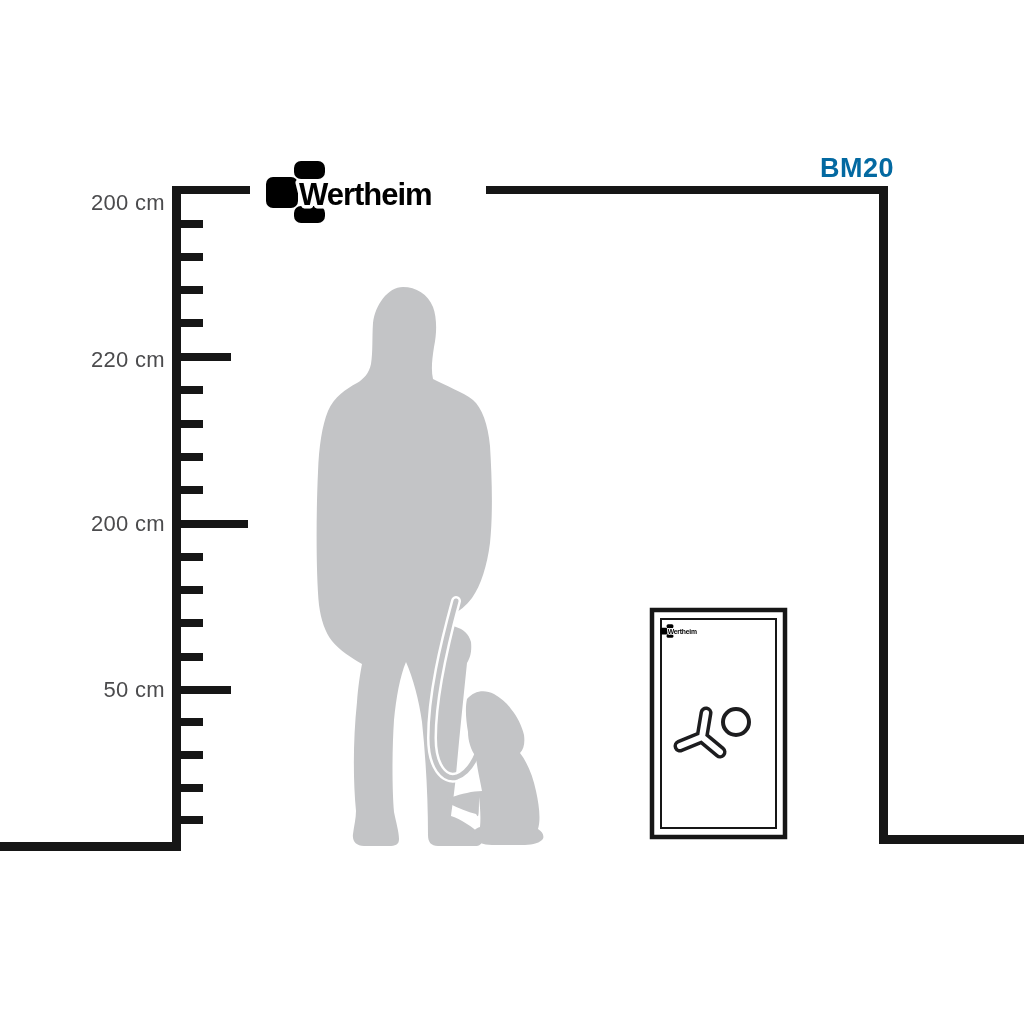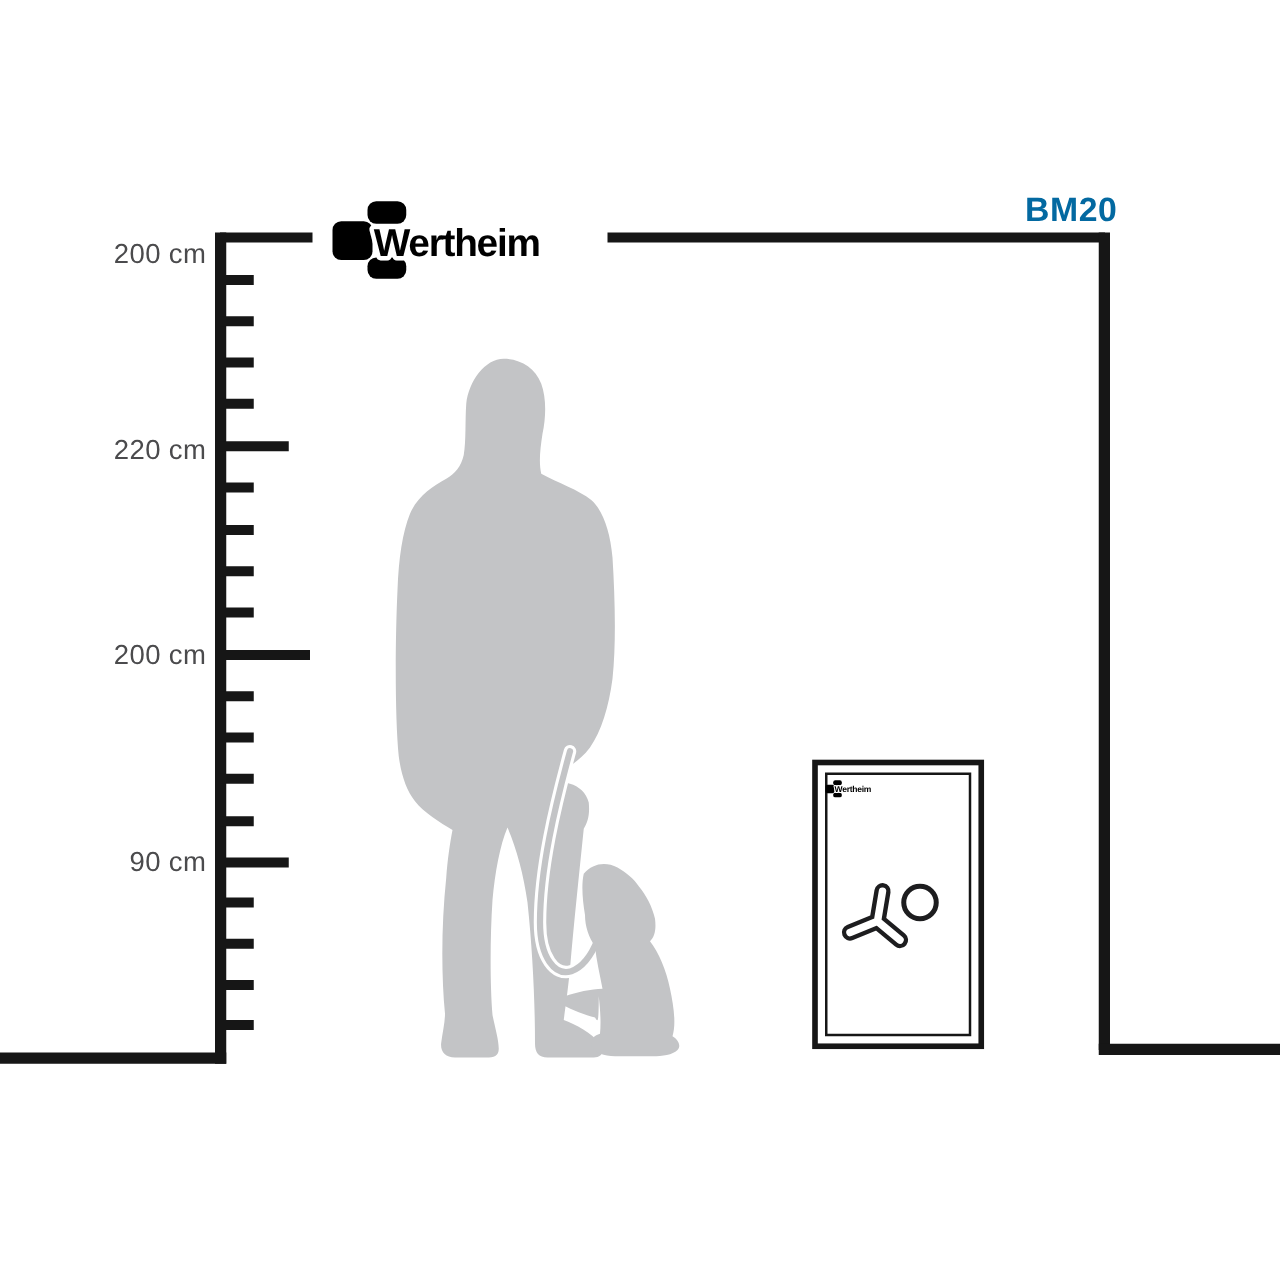--- a/index.html
+++ b/index.html
@@ -136,17 +136,17 @@
         <path d="M 702 737 L 706 713 M 702 737 L 720 752 M 702 737 L 680 746" stroke="#1d1d1f" stroke-width="13"></path>
         <path d="M 702 737 L 706 713 M 702 737 L 720 752 M 702 737 L 680 746" stroke="#ffffff" stroke-width="6"></path>
       </g>
       <circle cx="736" cy="722" r="13" fill="#ffffff" stroke="#1d1d1f" stroke-width="4"></circle>
     </g>
   </svg>
 
   <div class="tick-label" style="top:189px;">200 cm</div>
   <div class="tick-label" style="top:346px;">220 cm</div>
   <div class="tick-label" style="top:510px;">200 cm</div>
-  <div class="tick-label" style="top:676px;">90 cm</div>
+  <div class="tick-label" style="top:676px;">50 cm</div>
 
   <div class="model-label">BM20</div>
 
 </div>
 
 </body></html>

